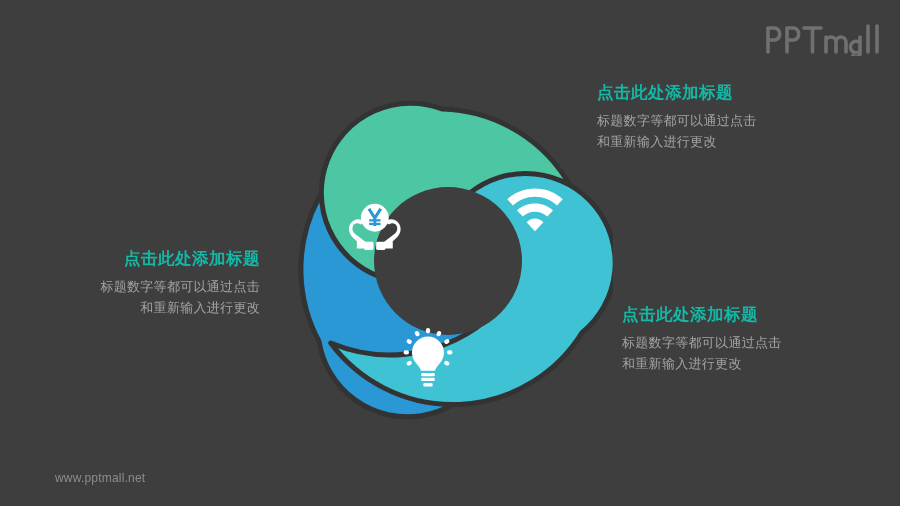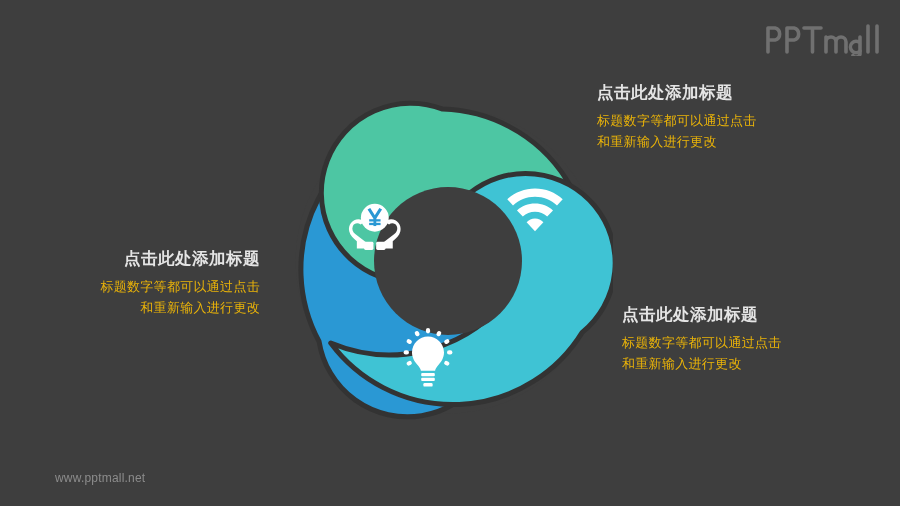--- a/index.html
+++ b/index.html
@@ -55,29 +55,29 @@
   }
   .diagram svg { display: block; }
 
   
   .txt {
     position: absolute;
   }
   .txt .t-title {
     font-size: 16.5px;
     font-weight: bold;
-    color: #e5e5e5;
+    color: #14b8a6;
     line-height: 1.25;
     white-space: nowrap;
     margin-bottom: 7px;
     letter-spacing: .5px;
   }
   .txt .t-line {
     font-size: 13px;
-    color: #eab308;
+    color: #a3a3a3;
     line-height: 1.62;
     white-space: nowrap;
     letter-spacing: .3px;
   }
 
   .txt-left {
     left: 18px;
     top: 248px;
     width: 242px;
     text-align: right;

